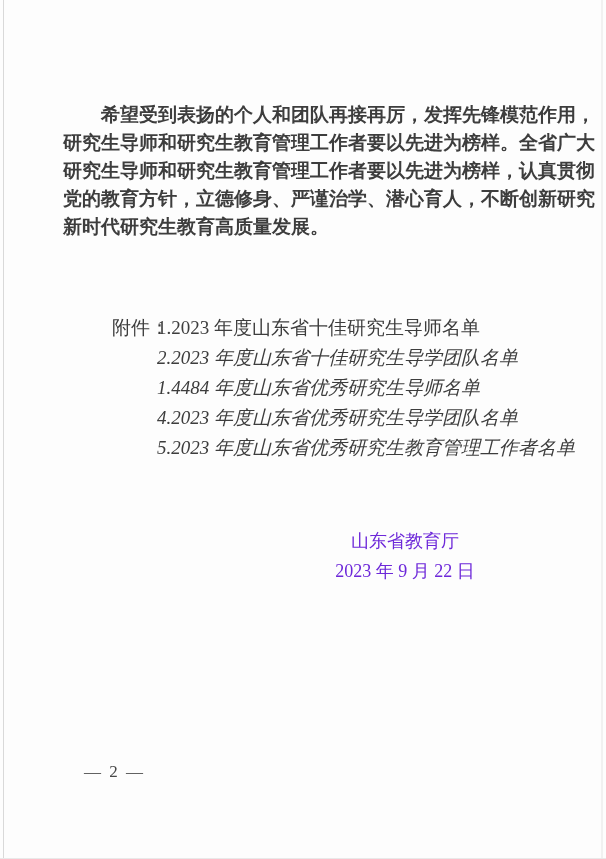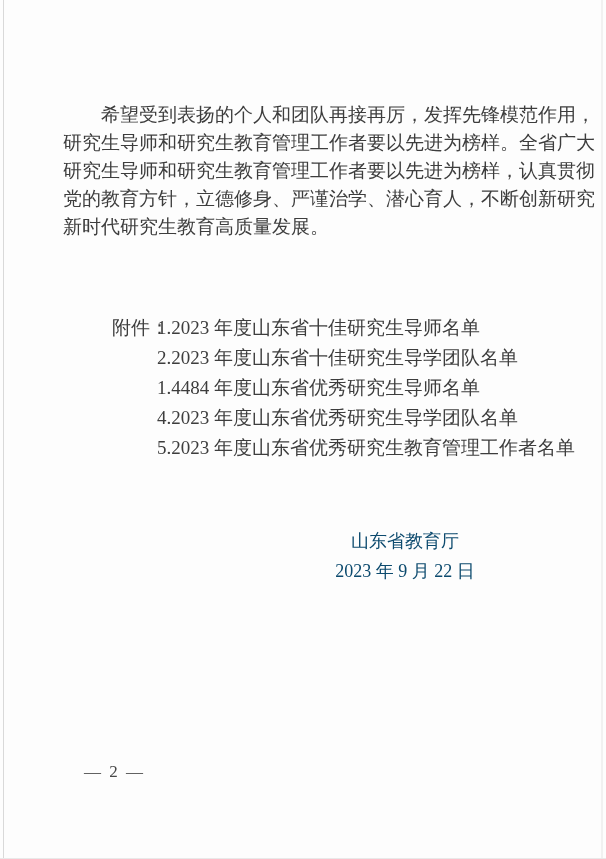--- a/index.html
+++ b/index.html
@@ -33,44 +33,45 @@
   .para {
     position: absolute;
     left: 63px; top: 101px; width: 468px;
     font-size: 19px; line-height: 28px;
     color: #3d3d3d;
   }
   .para .pline {
     text-align: justify;
     text-align-last: justify;
     white-space: nowrap;
+    font-weight: bold;
   }
   .para .pline.first { text-indent: 2em; }
   .para .pline.last {
     text-align: right;
     text-align-last: left;
   }
   .attachments {
     position: absolute;
     left: 112px; top: 313px;
     font-size: 19px; line-height: 30px;
     color: #3d3d3d;
   }
   .att-row { white-space: nowrap; }
   .att-label {
     display: inline-block;
     width: 45px;
   }
-  .att-row.cont { padding-left: 45px; }
+  .att-row.cont { padding-left: 45px; font-style: italic; }
   .signature {
     position: absolute;
     left: 295px; top: 526px; width: 220px;
     text-align: center;
     font-size: 18px; line-height: 30px;
-    color: #0c4a6e;
+    color: #6d28d9;
   }
   .page-number {
     position: absolute;
     left: 84px; top: 762px;
     font-size: 17px;
     letter-spacing: 2px;
     color: #474747;
   }
 </style>
 </head>

